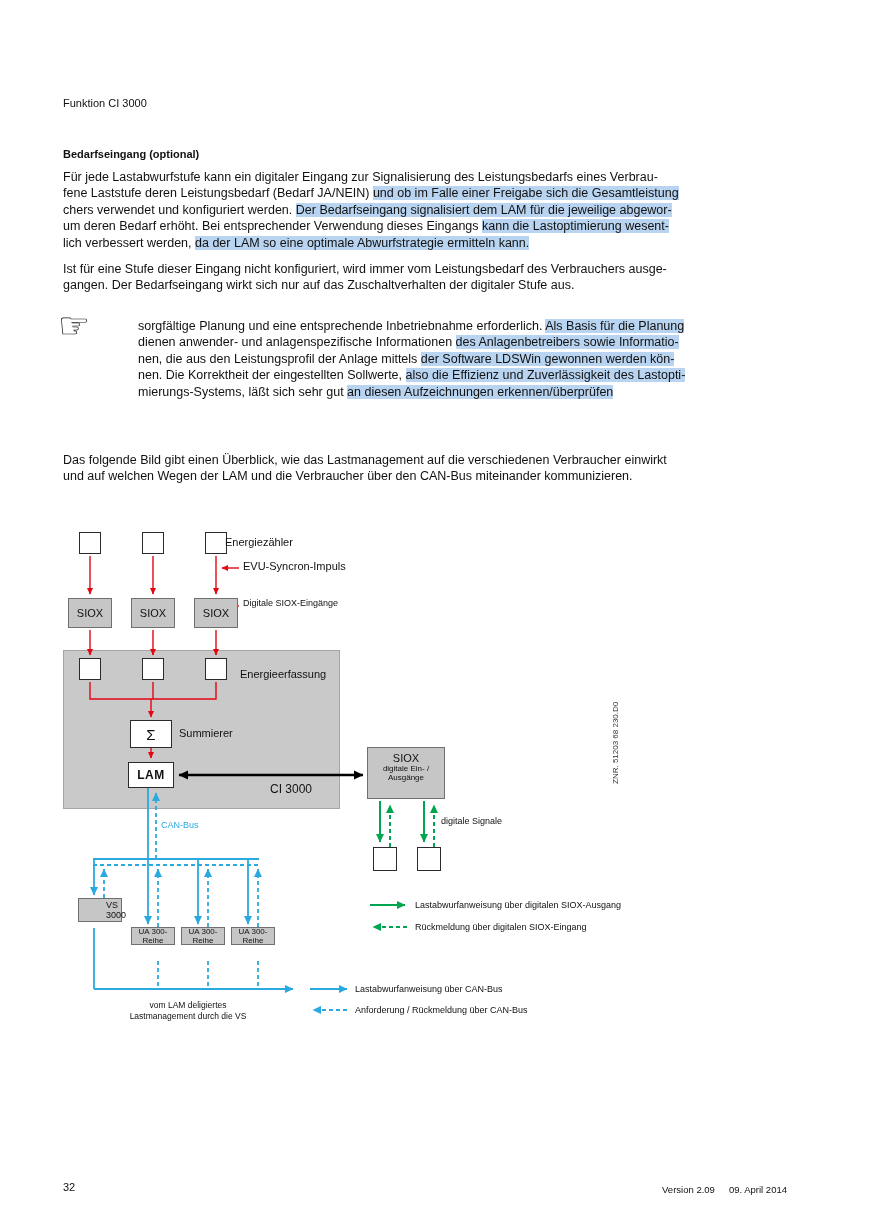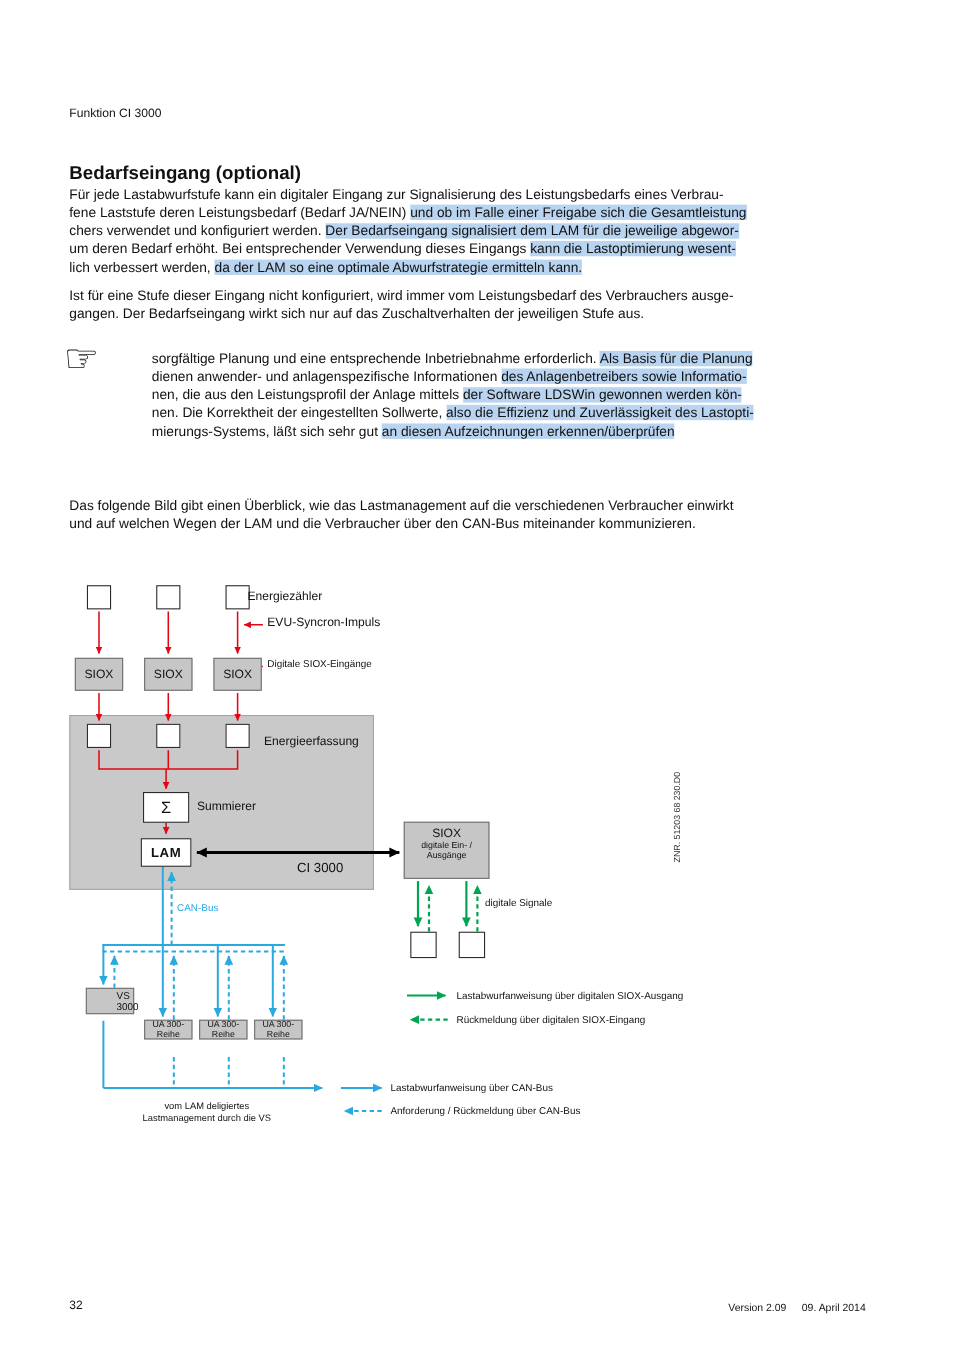--- a/index.html
+++ b/index.html
@@ -6,21 +6,21 @@
     --hl:#b8d4f0; --red:#e30613; --blue:#2aa9e0; --green:#00a54f;
     --graybox:#c6c6c6; --grayrect:#c9c9c9;
   }
   html,body{margin:0;padding:0;background:#9a9a9a;}
   .page{position:relative;width:870px;height:1230px;margin:0 auto;background:#ffffff;
         font-family:"Liberation Sans",sans-serif;color:#111;overflow:hidden;}
   .tb{position:absolute;left:63px;font-size:12.5px;line-height:16.4px;}
   .line{white-space:pre;}
   .hl{background:var(--hl);}
   .hdr{position:absolute;left:63px;top:97px;font-size:11px;text-align:center;}
-  .heading{position:absolute;left:63px;top:148px;font-size:17px;font-weight:bold;}
+  .heading{position:absolute;left:63px;top:148px;font-size:11px;font-weight:bold;}
   .note-icon{position:absolute;left:58px;top:308px;font-size:36px;line-height:36px;}
   .footer-page{position:absolute;left:63px;top:1181px;font-size:11px;}
   .footer-right{position:absolute;right:83px;top:1184px;font-size:9.5px;display:flex;gap:14px;}
 
   
   .diagram{position:absolute;left:63px;top:522px;width:760px;height:520px;}
   .diagram svg{position:absolute;left:0;top:0;z-index:1;}
   .box{position:absolute;box-sizing:border-box;display:flex;align-items:center;justify-content:center;z-index:2;}
   .gray{background:var(--graybox);border:1px solid #6f6f6f;}
   .white{background:#fff;border:1px solid #2b2b2b;}
@@ -54,21 +54,21 @@
 
   <div class="tb" style="top:169px">
       <div class="line"><span>Für jede Lastabwurfstufe kann ein digitaler Eingang zur Signalisierung des Leistungsbedarfs eines Verbrau-</span></div>
       <div class="line"><span>fene Laststufe deren Leistungsbedarf (Bedarf JA/NEIN) </span><span class="hl">und ob im Falle einer Freigabe sich die Gesamtleistung</span></div>
       <div class="line"><span>chers verwendet und konfiguriert werden. </span><span class="hl">Der Bedarfseingang signalisiert dem LAM für die jeweilige abgewor-</span></div>
       <div class="line"><span>um deren Bedarf erhöht. Bei entsprechender Verwendung dieses Eingangs </span><span class="hl">kann die Lastoptimierung wesent-</span></div>
       <div class="line"><span>lich verbessert werden, </span><span class="hl">da der LAM so eine optimale Abwurfstrategie ermitteln kann.</span></div>
     </div>
   <div class="tb" style="top:261px">
       <div class="line"><span>Ist für eine Stufe dieser Eingang nicht konfiguriert, wird immer vom Leistungsbedarf des Verbrauchers ausge-</span></div>
-      <div class="line"><span>gangen. Der Bedarfseingang wirkt sich nur auf das Zuschaltverhalten der jeweiligen Stufe aus.</span></div>
+      <div class="line"><span>gangen. Der Bedarfseingang wirkt sich nur auf das Zuschaltverhalten der digitaler Stufe aus.</span></div>
     </div>
 
   <div class="note-icon">☞</div>
   <div class="tb" style="left:138px;top:318px">
       <div class="line"><span>sorgfältige Planung und eine entsprechende Inbetriebnahme erforderlich. </span><span class="hl">Als Basis für die Planung</span></div>
       <div class="line"><span>dienen anwender- und anlagenspezifische Informationen </span><span class="hl">des Anlagenbetreibers sowie Informatio-</span></div>
       <div class="line"><span>nen, die aus den Leistungsprofil der Anlage mittels </span><span class="hl">der Software LDSWin gewonnen werden kön-</span></div>
       <div class="line"><span>nen. Die Korrektheit der eingestellten Sollwerte, </span><span class="hl">also die Effizienz und Zuverlässigkeit des Lastopti-</span></div>
       <div class="line"><span>mierungs-Systems, läßt sich sehr gut </span><span class="hl">an diesen Aufzeichnungen erkennen/überprüfen</span></div>
     </div>

